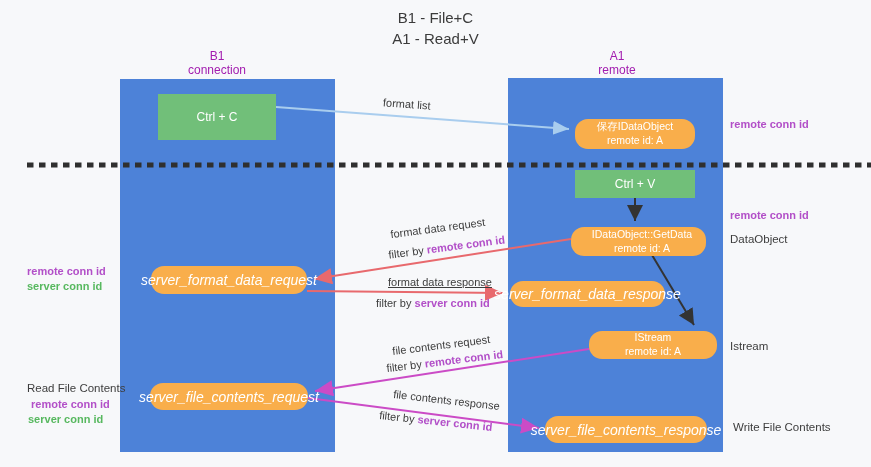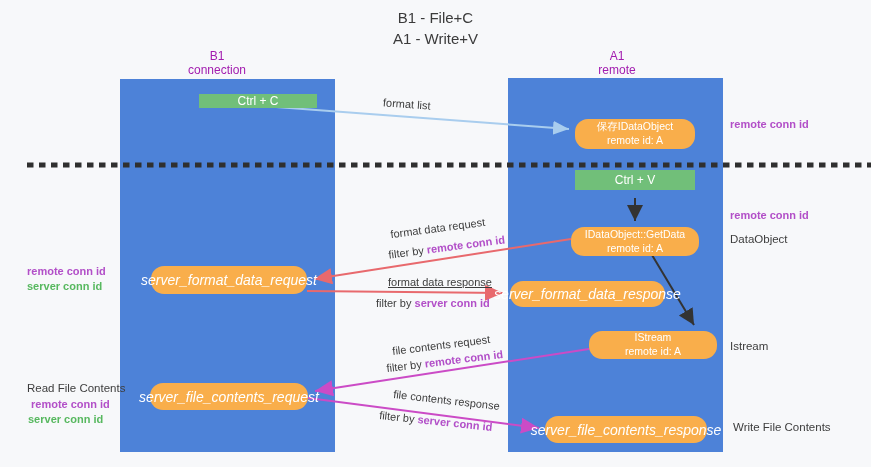--- a/index.html
+++ b/index.html
@@ -30,21 +30,21 @@
                  color:#57b85f; font-weight:bold; }
   .side-black  { position:absolute; white-space:nowrap; font-size:11.5px; color:#3d3d3d; }
 </style>
 </head>
 <body>
 
 <div class="canvas">
 
   <div class="title">
     <div>B1 - File+C</div>
-    <div>A1 - Write+V</div>
+    <div>A1 - Read+V</div>
   </div>
 
   <div class="col-header" style="left:157px; top:49px;">
     <div>B1</div>
     <div>connection</div>
   </div>
   <div class="col-header" style="left:557px; top:49px;">
     <div>A1</div>
     <div>remote</div>
   </div>
@@ -78,34 +78,34 @@
 
     <line x1="571" y1="239" x2="314" y2="279" stroke="#e8696d" stroke-width="2" marker-end="url(#ah-red)"></line>
 
     <line x1="307" y1="291" x2="503" y2="293" stroke="#e8696d" stroke-width="2" marker-end="url(#ah-red)"></line>
 
     <line x1="589" y1="349" x2="315" y2="391" stroke="#cb4bc6" stroke-width="2" marker-end="url(#ah-mag)"></line>
 
     <line x1="308" y1="398" x2="539" y2="428" stroke="#cb4bc6" stroke-width="2" marker-end="url(#ah-mag)"></line>
   </svg>
 
-  <div class="box green" style="left:158px; top:94px; width:118px; height:14px;margin-left:41px;">
+  <div class="box green" style="left:158px; top:94px; width:118px; height:46px;">
     <div>Ctrl + C</div>
   </div>
 
   <div class="box orange" style="left:575px; top:119px; width:120px; height:30px;">
     <div class="l2">保存IDataObject</div>
     <div class="l2">remote id: A</div>
   </div>
 
-  <div class="box green" style="left:575px; top:170px; width:120px; height:20px;">
+  <div class="box green" style="left:575px; top:170px; width:120px; height:28px;">
     <div>Ctrl + V</div>
   </div>
 
-  <div class="box orange" style="left:571px; top:227px; width:128px; height:29px;">
+  <div class="box orange" style="left:571px; top:227px; width:128px; height:29px;padding-left:7px;">
     <div class="l2">IDataObject::GetData</div>
     <div class="l2">remote id: A</div>
   </div>
 
   <div class="box orange single" style="left:151px; top:266px; width:156px; height:28px;">
     <div>server_format_data_request</div>
   </div>
 
   <div class="box orange single" style="left:510px; top:281px; width:155px; height:26px;">
     <div>server_format_data_response</div>

